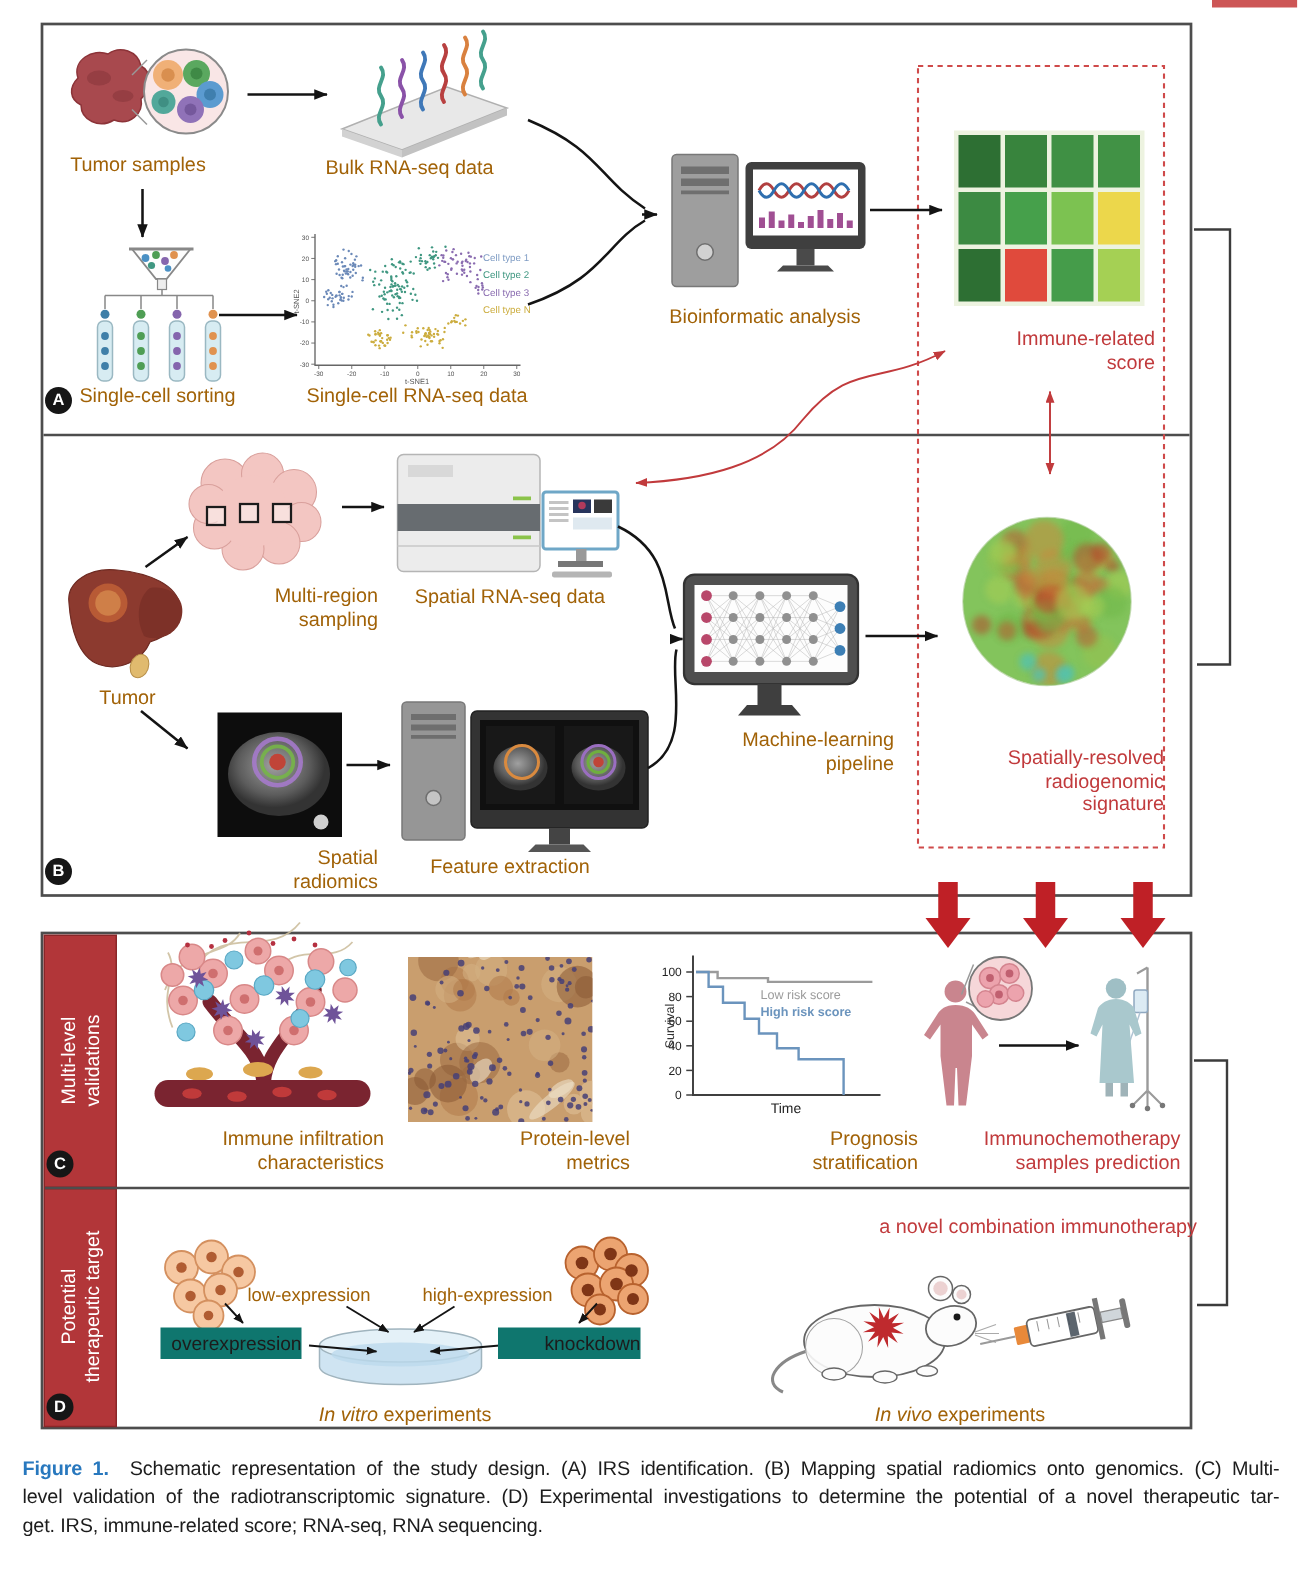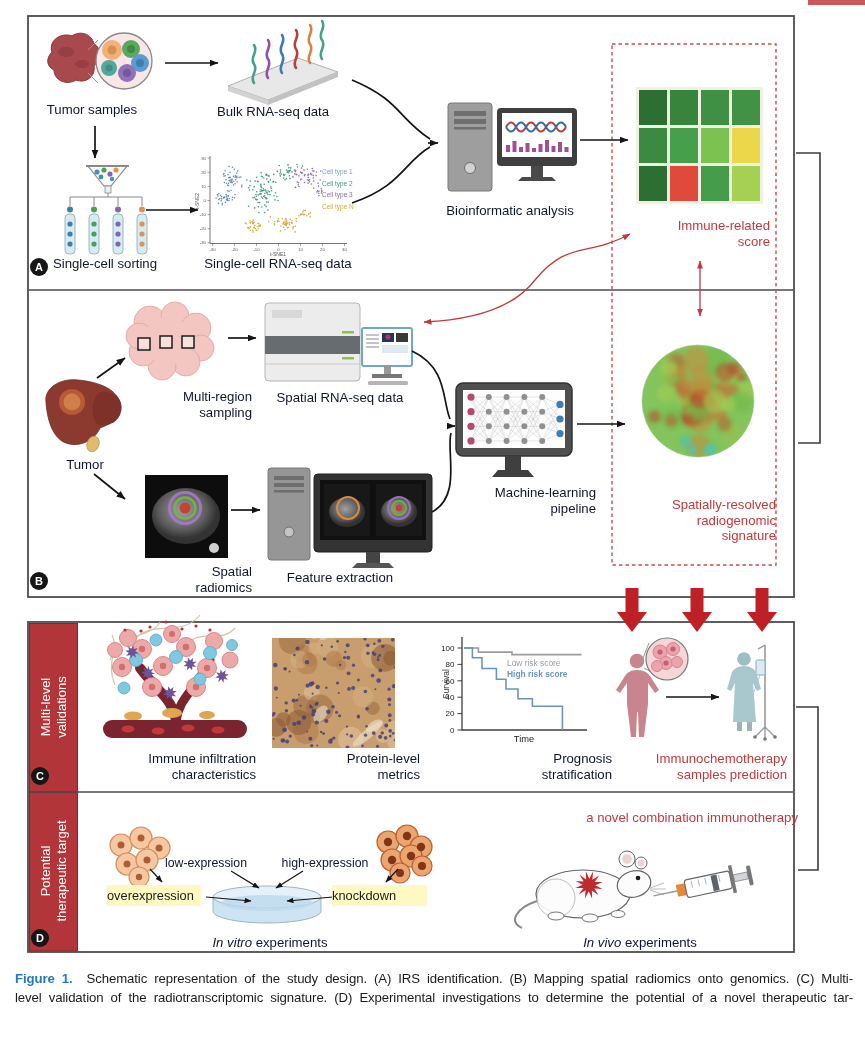--- a/index.html
+++ b/index.html
@@ -1,27 +1,27 @@
 <!DOCTYPE html>
 <html><head>
 <meta charset="utf-8">
 <style>
   html,body{margin:0;padding:0;background:#fff;}
   #canvas{position:relative;width:865px;height:1053px;background:#fff;overflow:hidden;
           font-family:"Liberation Sans",sans-serif;}
   #art{position:absolute;left:0;top:0;}
-  .lbl{position:absolute;font:13.2px/15.5px "Liberation Sans",sans-serif;color:#0f172a;text-align:center;}
+  .lbl{position:absolute;font:13.2px/15.5px "Liberation Sans",sans-serif;color:#a16207;text-align:center;}
   .lbl .ln{text-align:right;}
   .red{color:#c13a3c;}
   .sm{font-size:12.3px;}
   .it{font-style:italic;}
   .badge{position:absolute;width:18px;height:18px;border-radius:50%;background:#161616;color:#fff;
          font:bold 11px/18px "Liberation Sans",sans-serif;text-align:center;z-index:6;}
-  .bluebox{position:absolute;background:#fef9c3;color:#1c1c1c;font:12.8px/21px "Liberation Sans",sans-serif;
-           text-align:left;height:21px;z-index:5;}
+  .bluebox{position:absolute;background:#0f766e;color:#1c1c1c;font:12.8px/21px "Liberation Sans",sans-serif;
+           text-align:right;height:21px;z-index:5;}
   .rot{position:absolute;color:#fff;font:13px/16px "Liberation Sans",sans-serif;text-align:center;
        width:160px;z-index:5;}
   #heatmap{position:absolute;left:636px;top:87px;display:grid;grid-template-columns:repeat(4,28px);
            grid-auto-rows:35px;gap:3px;padding:3px;background:#edf3e0;z-index:4;}
   .cap{position:absolute;left:15px;top:969px;width:838px;font:13.2px/19px "Liberation Sans",sans-serif;
        color:#1c1c1c;letter-spacing:-0.1px;}
   .cap-line{text-align:justify;text-align-last:justify;}
   .cap-line.last{text-align-last:left;}
   .fig{color:#2878be;font-weight:bold;margin-right:14px;}
 </style>
@@ -1280,15 +1280,16 @@
 </div>
 
 <div class="badge" style="left:30px;top:258px">A</div>
 <div class="badge" style="left:30px;top:572px">B</div>
 <div class="badge" style="left:31px;top:767px">C</div>
 <div class="badge" style="left:31px;top:929px">D</div>
 
 <div class="cap">
   <div class="cap-line"><span class="fig">Figure 1.</span><span>Schematic representation of the study design. (A) IRS identification. (B) Mapping spatial radiomics onto genomics. (C) Multi-</span></div>
   <div class="cap-line">level validation of the radiotranscriptomic signature. (D) Experimental investigations to determine the potential of a novel therapeutic tar-</div>
+  <div class="cap-line last">get. IRS, immune-related score; RNA-seq, RNA sequencing.</div>
 </div>
 
 </div>
 
 </body></html>

